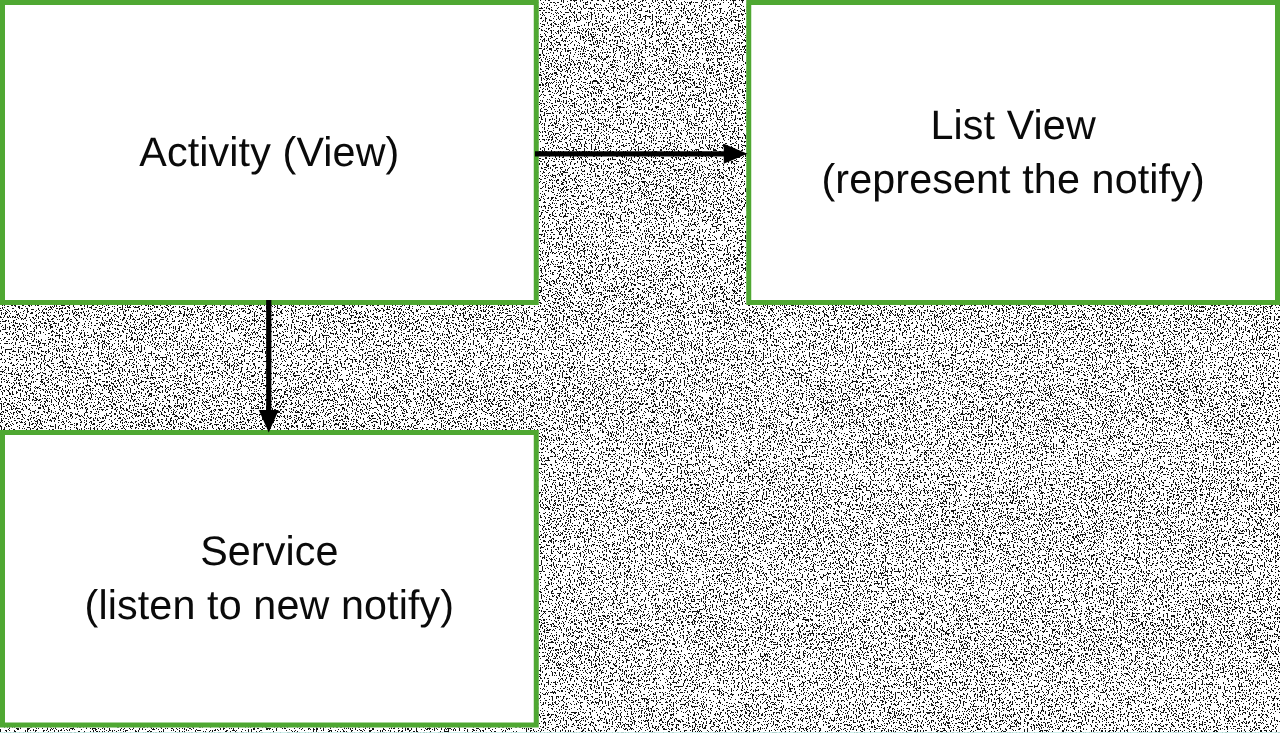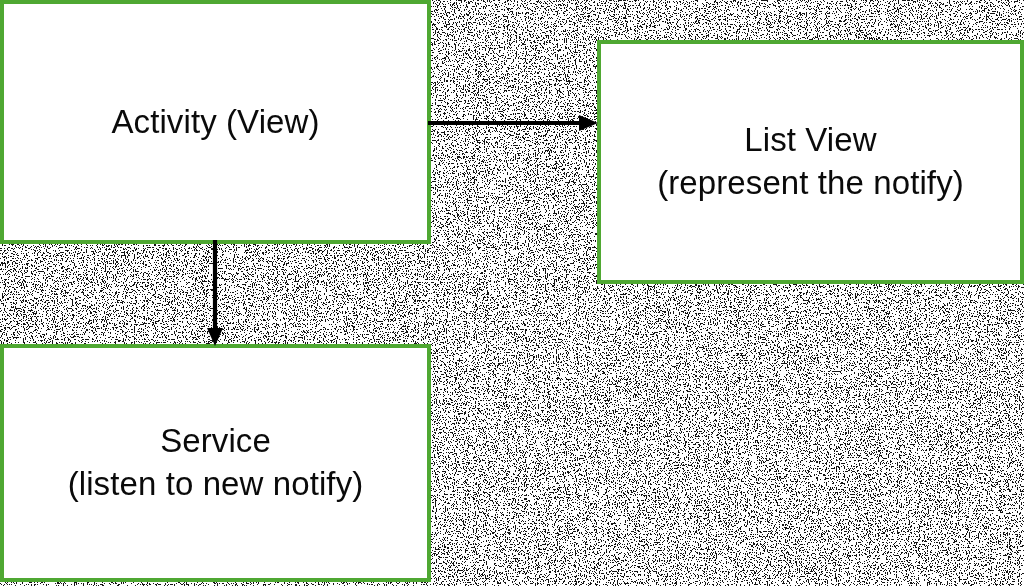--- a/index.html
+++ b/index.html
@@ -41,21 +41,21 @@
   .box-label {
     color: #0a0a0a;
     font-size: 33px;
     line-height: 1.30;
     letter-spacing: 0.1px;
     white-space: pre-line;
     padding: 0 10px;
   }
 
   #box-activity { left: 0px;   top: 0px;   width: 431px; height: 244px; }
-  #box-listview { left: 597px; top: 0px;   width: 427px; height: 244px; margin-top: 40px; }
+  #box-listview { left: 597px; top: 0px;   width: 427px; height: 244px; }
   #box-service  { left: 0px;   top: 344px; width: 431px; height: 238px; justify-content: center; }
 
   
   .arrow-svg {
     position: absolute;
     z-index: 4;
     overflow: visible;
   }
   #arrow-activity-to-listview { left: 428px; top: 108px; width: 172px; height: 30px; }
   #arrow-activity-to-service  { left: 200px; top: 240px; width: 32px; height: 108px; }

